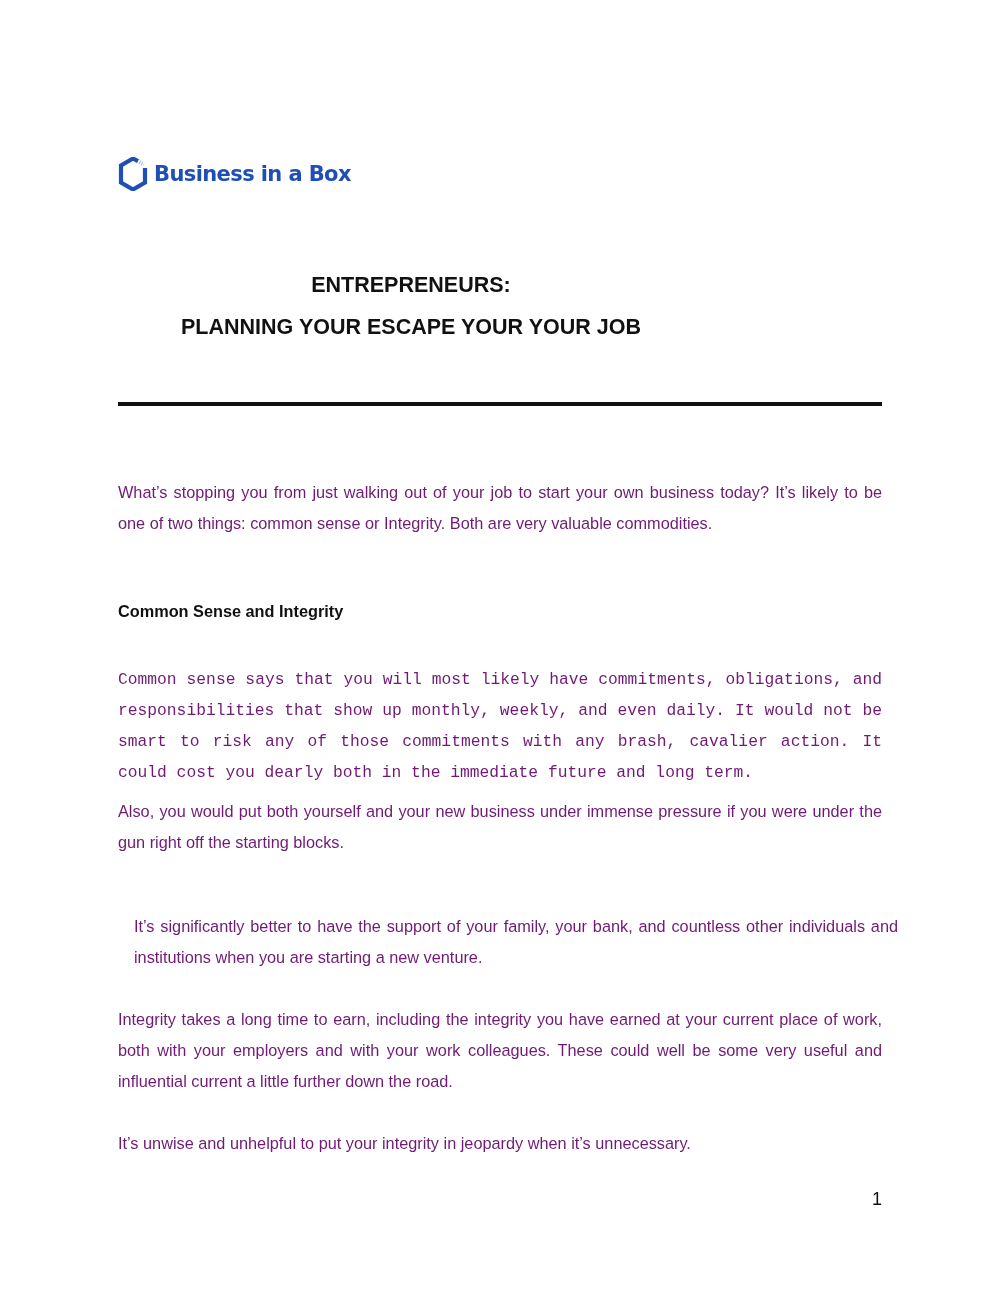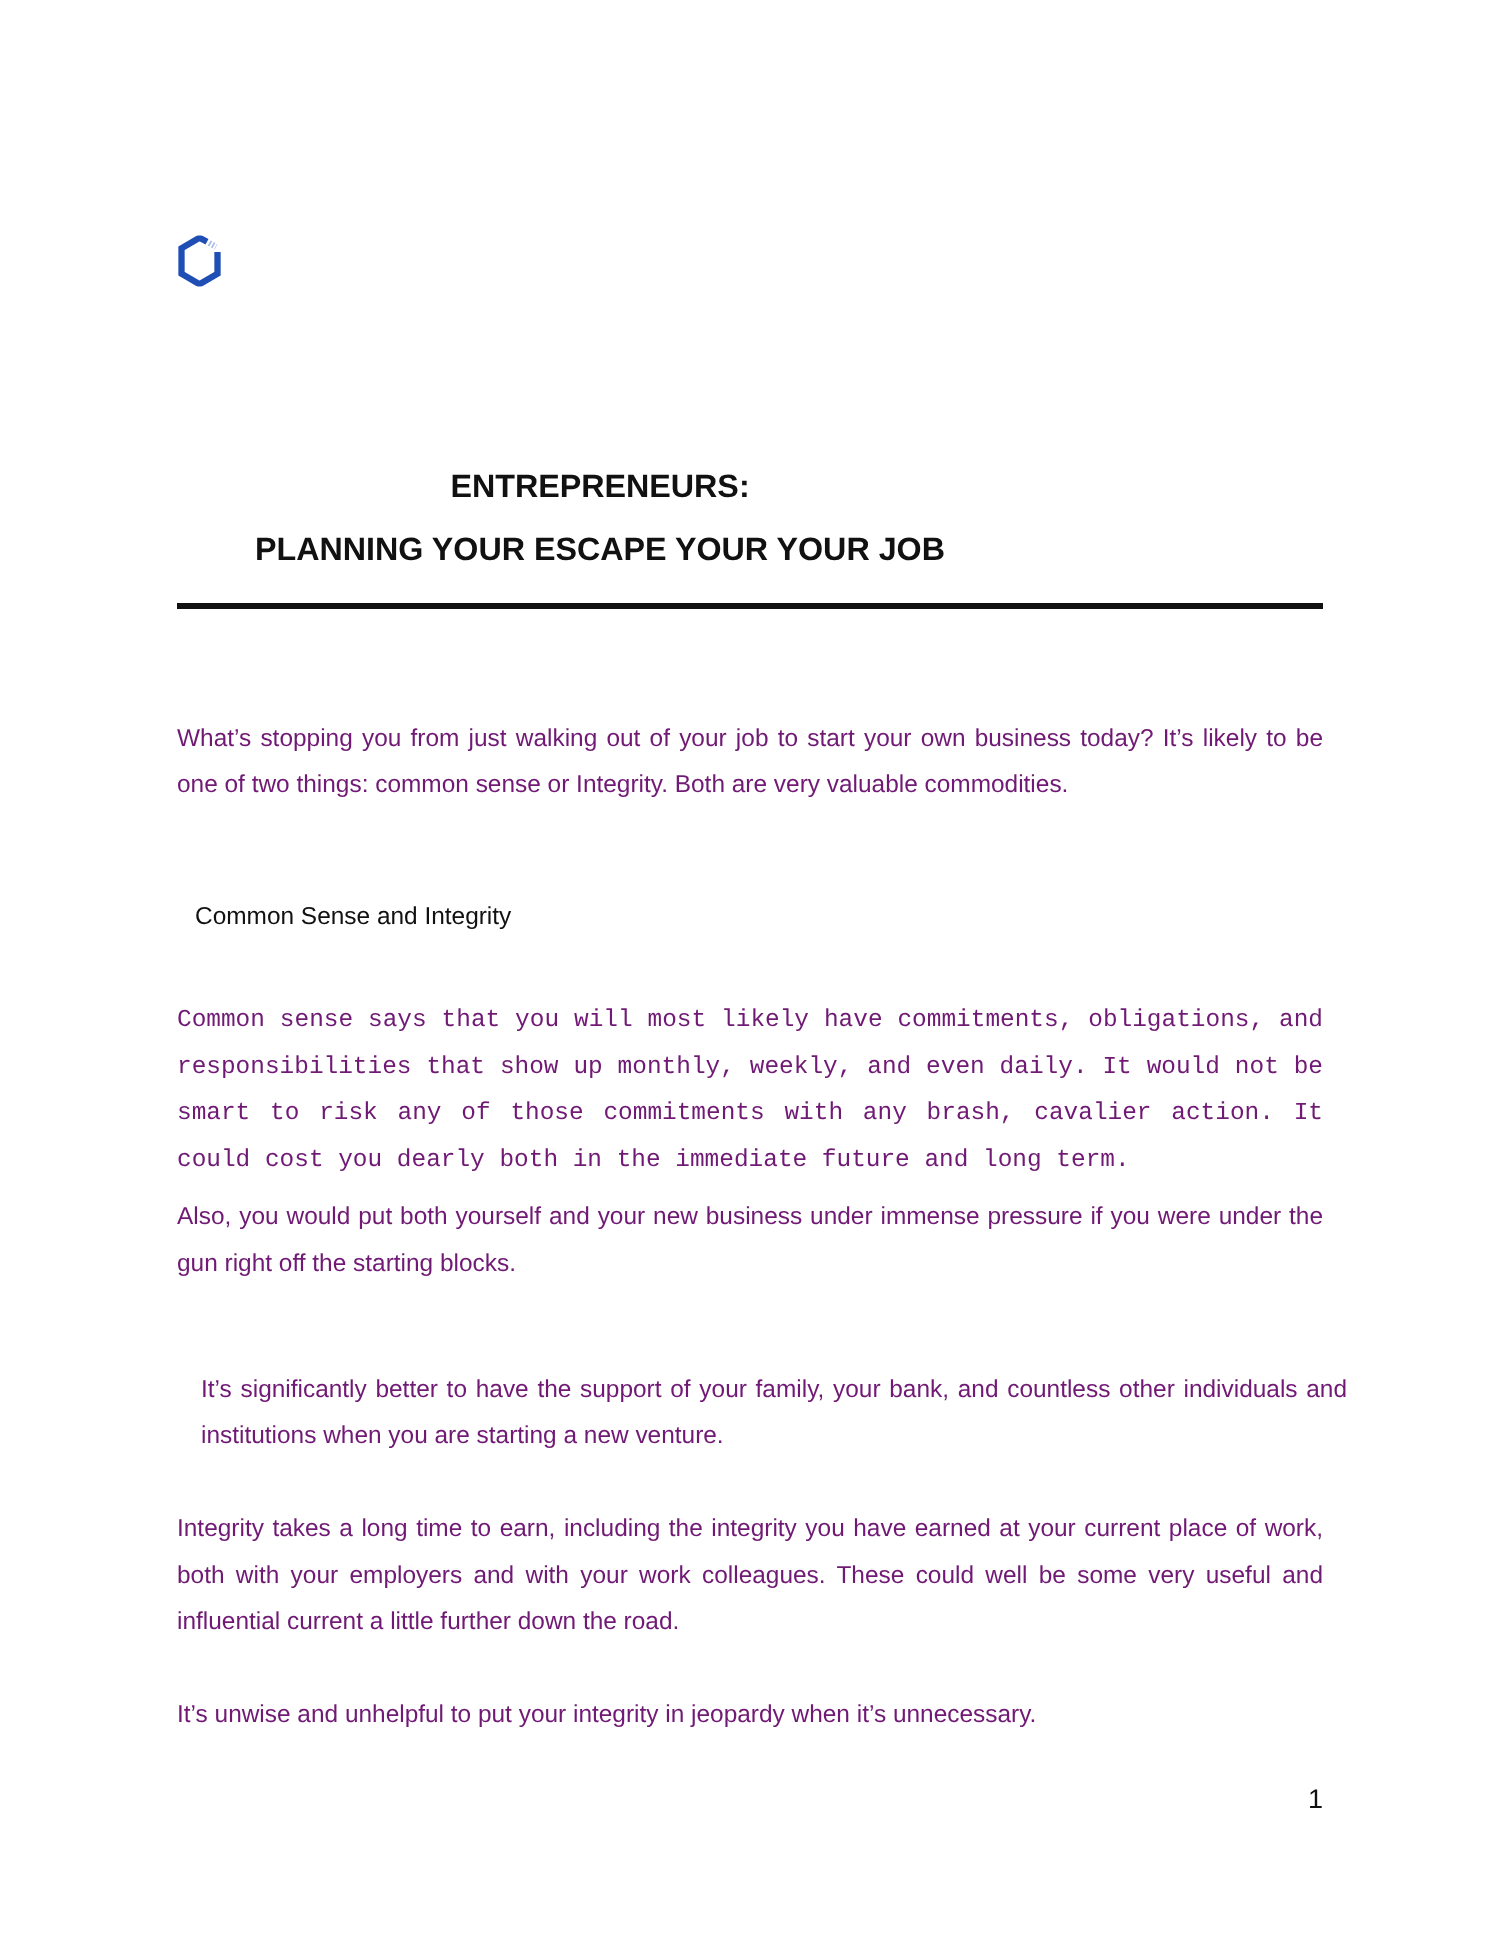--- a/index.html
+++ b/index.html
@@ -2,40 +2,41 @@
 <html><head>
 <meta charset="utf-8">
 <style>
   html, body { margin: 0; padding: 0; background: #ffffff; }
   body { width: 1000px; height: 1290px; position: relative; overflow: hidden;
          font-family: "Liberation Sans", sans-serif; color: #111111; }
   .logo { position: absolute; left: 118px; top: 156px; height: 36px; display: flex; align-items: center; }
   .logo svg { width: 30px; height: 34px; display: block; }
   .logo-text { margin-left: 6px; font-family: "DejaVu Sans", sans-serif; font-weight: bold;
                font-size: 21px; color: #1f4fb5; letter-spacing: -0.6px; line-height: 36px; }
-  .title { position: absolute; left: 0; width: 800px; text-align: center; font-weight: bold;
-           font-size: 21.5px; line-height: 26px; color: #111; margin-top: 39px; }
+  .title { position: absolute; left: 11px; width: 800px; text-align: center; font-weight: bold;
+           font-size: 21.5px; line-height: 26px; color: #111; }
   .title.l1 { top: 272px; }
   .title.l2 { top: 314px; }
   .rule { position: absolute; left: 118px; top: 402px; width: 764px; height: 4px; background: #111; }
   .para { position: absolute; left: 118px; width: 764px; font-size: 16.3px; line-height: 31px;
           text-align: justify; text-align-last: left; color: #701a75; margin: 0; }
-  .heading { position: absolute; left: 130px; font-weight: normal; font-size: 16.3px; line-height: 24px; margin: 0; }
+  .heading { position: absolute; left: 118px; font-weight: bold; font-size: 16.3px; line-height: 24px; margin: 0; }
   .pagenum { position: absolute; right: 118px; top: 1187px; font-size: 18px; line-height: 24px; }
 </style>
 </head>
 <body>
 
 <div class="logo">
   <span>
     <svg viewBox="0 0 30 34">
       <path d="M20 4.2 L15 1.5 L3 8.5 L3 25.5 L15 32.5 L27 25.5 L27 11" fill="none" stroke="#1f4fb5" stroke-width="4.2" stroke-linejoin="miter"></path>
       <path d="M21.5 5 L26 7.6" fill="none" stroke="#a9bde6" stroke-width="4" stroke-dasharray="1.2 1.2"></path>
     </svg>
   </span>
+  <span class="logo-text">Business in a Box</span>
 </div>
 
 <div class="title l1">ENTREPRENEURS:</div>
 <div class="title l2">PLANNING YOUR ESCAPE YOUR YOUR JOB</div>
 
 <div class="rule"></div>
 
 <p class="para" style="top:477px;">What’s stopping you from just walking out of your job to start your own business today? It’s likely to be one of two things: common sense or Integrity. Both are very valuable commodities.</p>
 
 <h2 class="heading" style="top:599px;">Common Sense and Integrity</h2>

